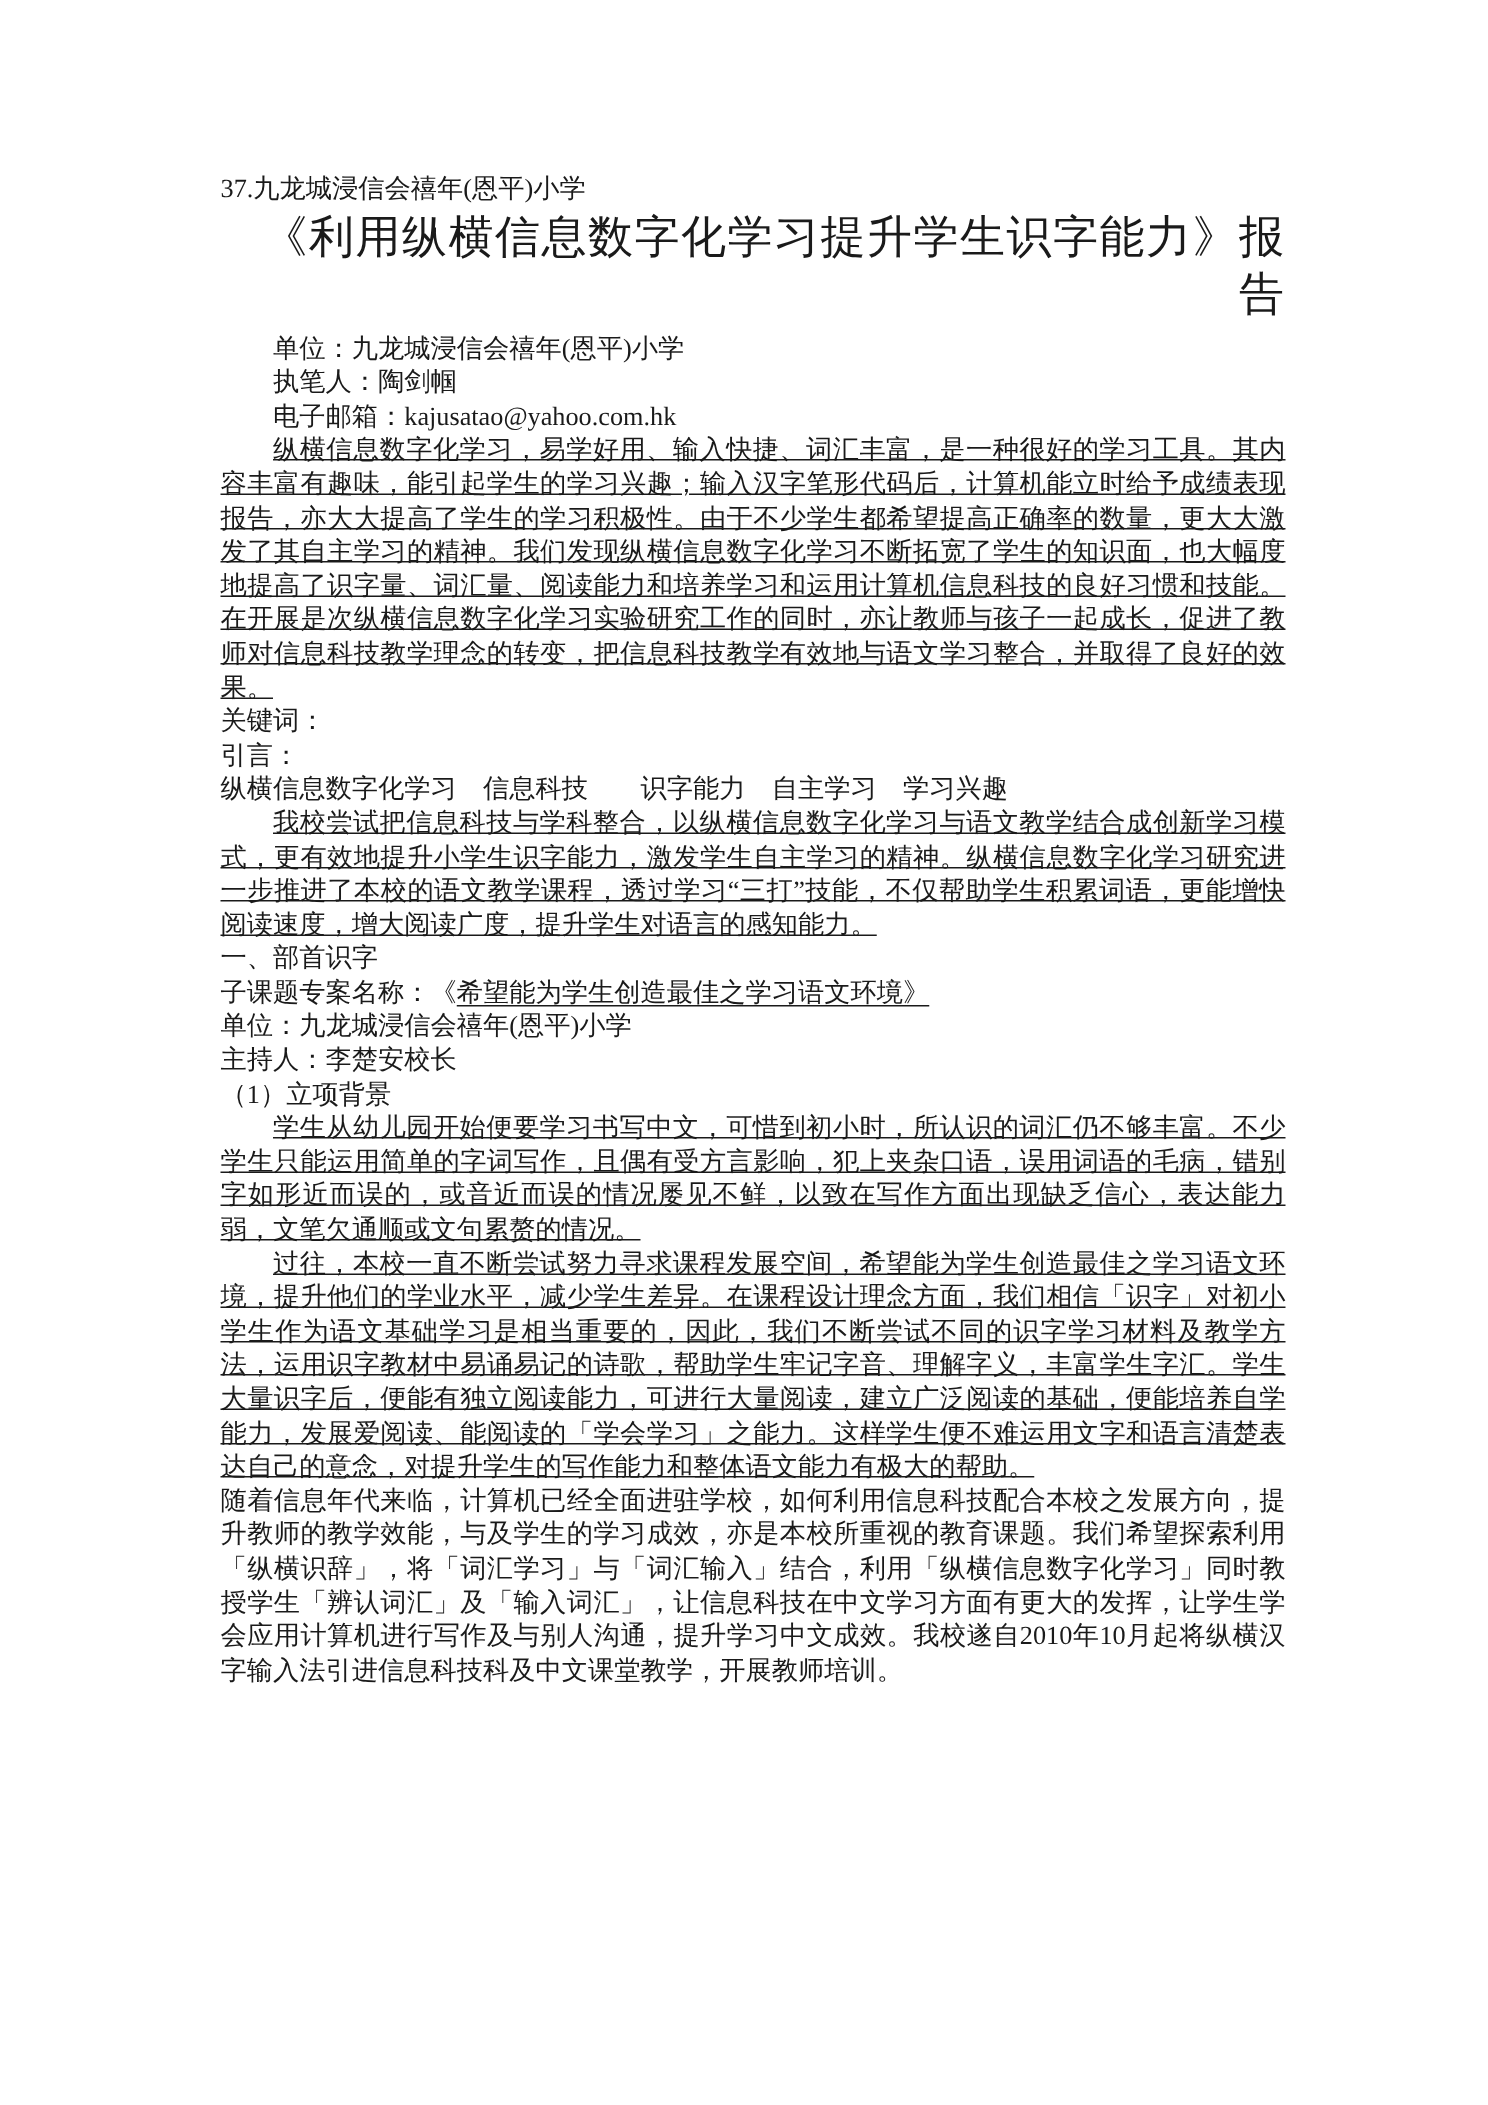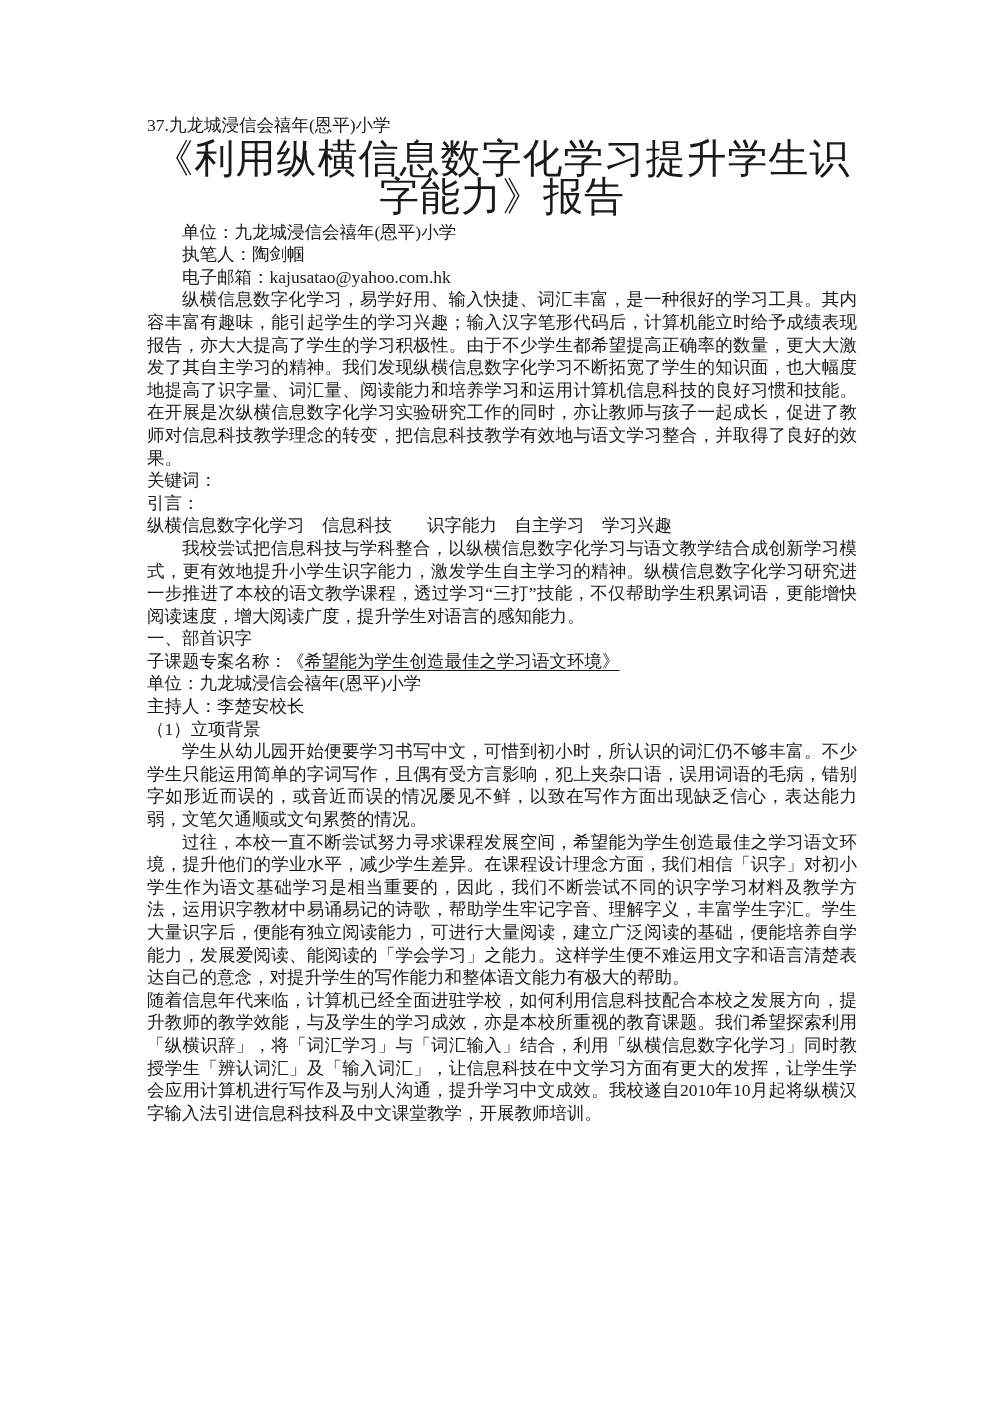--- a/index.html
+++ b/index.html
@@ -20,26 +20,26 @@
     position: absolute;
     left: 147px;
     top: 114px;
     width: 710px;
     font-size: 17.5px;
     line-height: 22.6px;
     text-align: justify;
   }
   .line { margin: 0; }
   p.para { margin: 0; }
-  .indent { text-indent: 2em; }
+  .indent { text-indent: 2em; text-decoration: underline; }
   .meta { margin-left: 2em; }
   .doc-title {
-    font-size: 40px;
+    font-size: 30px;
     font-weight: normal;
-    text-align: center;
+    text-align: right;
     margin: 3px 0 5px 0;
     line-height: 38px;
     letter-spacing: 1px;
     text-indent: 0;
   }
   .underline {
     text-decoration: underline;
     text-underline-offset: 3px;
   }
   .page-number {

